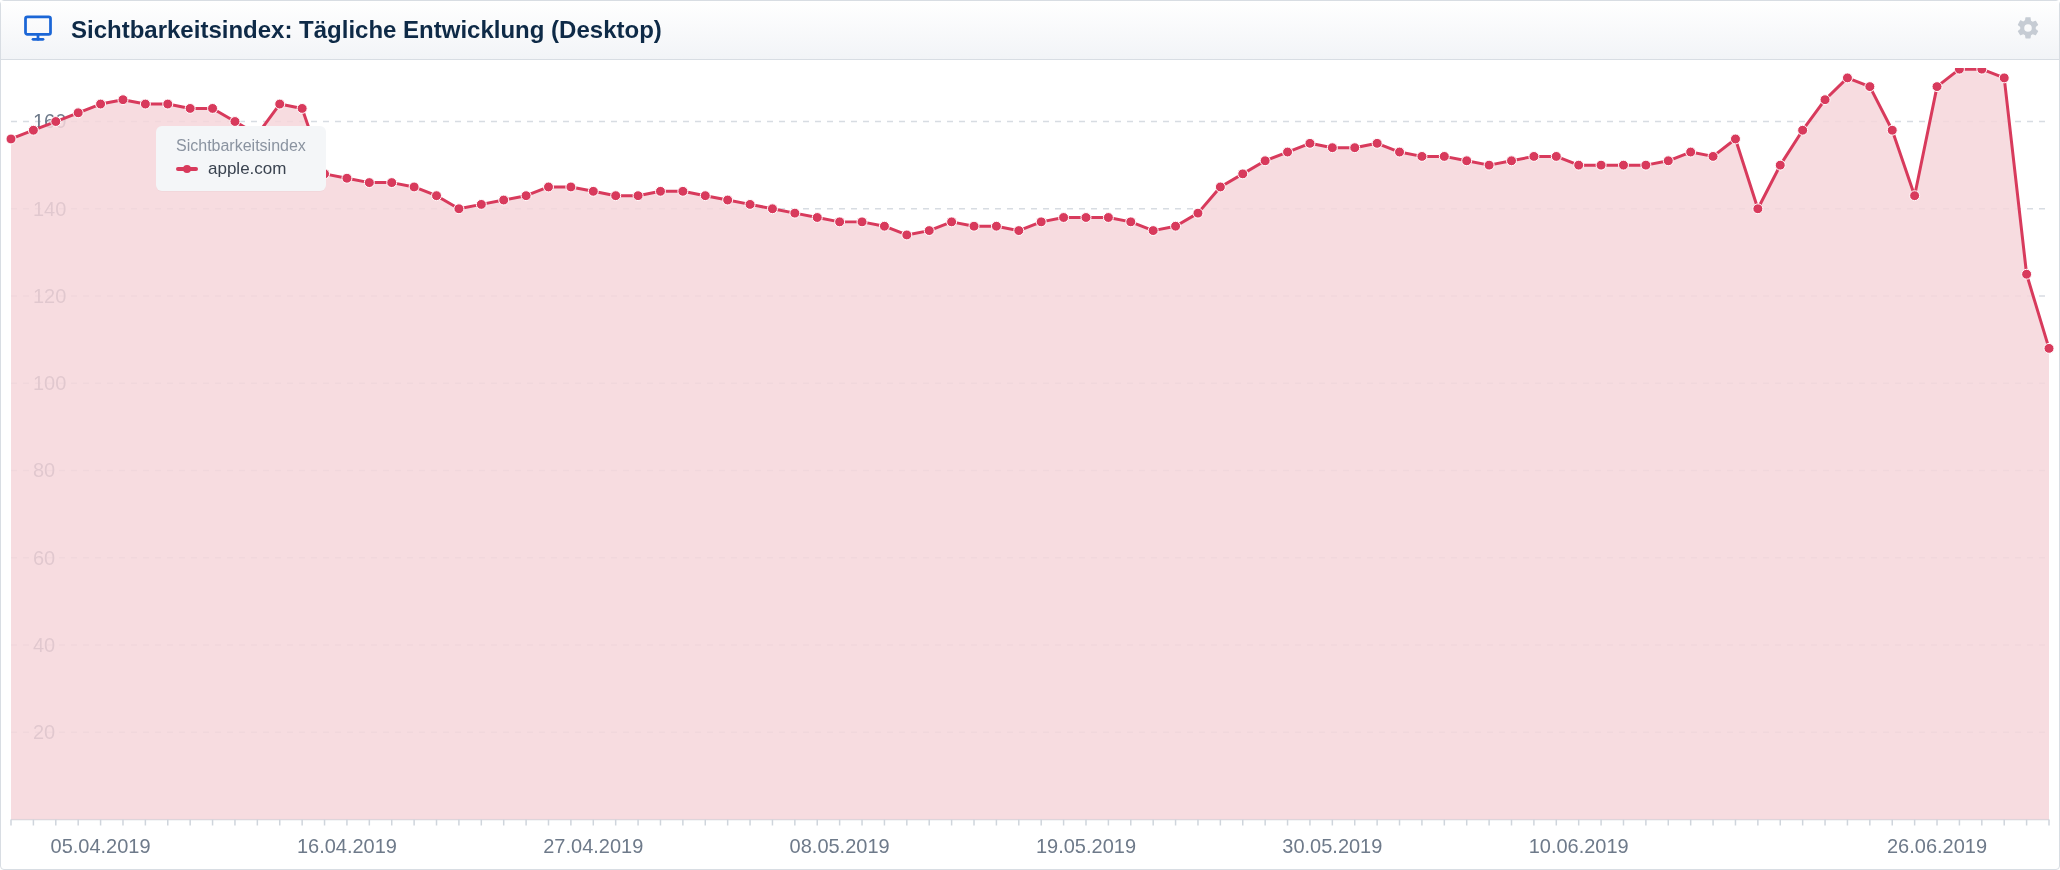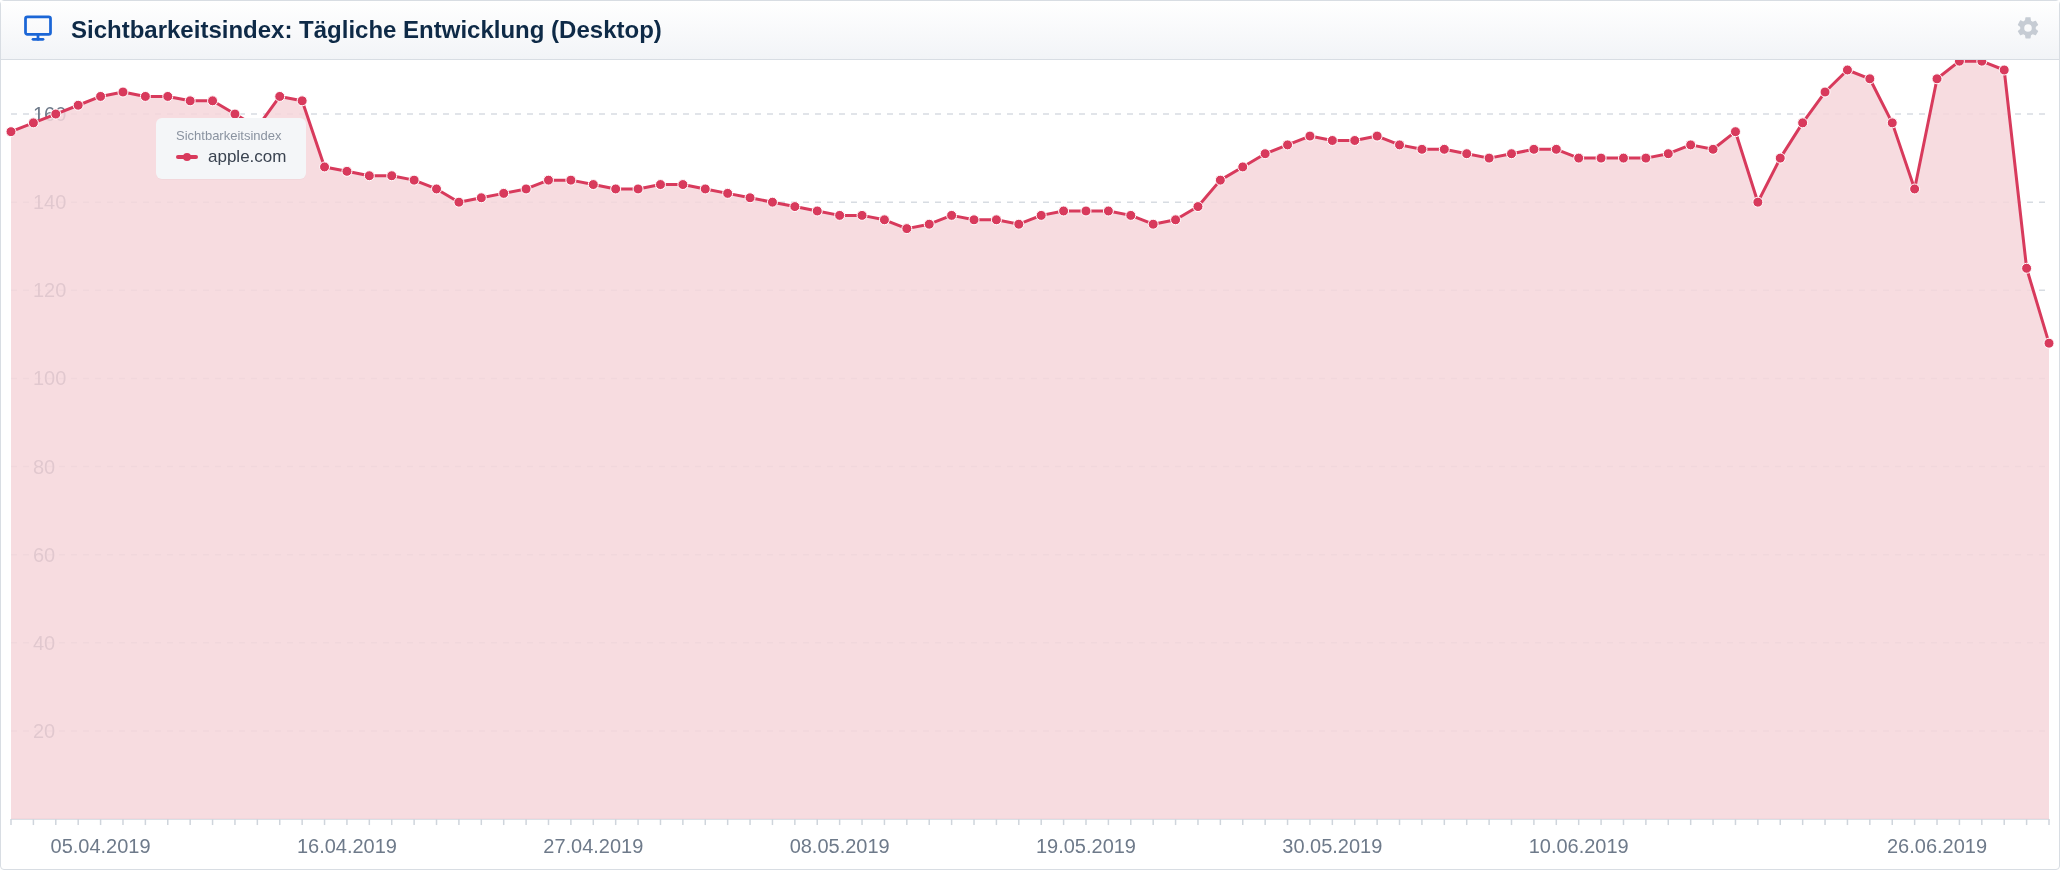--- a/index.html
+++ b/index.html
@@ -13,20 +13,21 @@
   }
   .panel {
     width: 2060px;
     height: 870px;
     box-sizing: border-box;
     border: 1px solid #d8dde3;
     border-radius: 4px;
     display: flex;
     flex-direction: column;
     background: #ffffff;
+    gap: 8px;
   }
   .panel-header {
     height: 58px;
     background: linear-gradient(#ffffff, #f2f4f7);
     border-bottom: 1px solid #d8dde3;
     display: flex;
     align-items: center;
     padding: 0 22px;
     gap: 18px;
     position: relative;
@@ -81,21 +82,21 @@
   .legend-box {
     position: absolute;
     left: 155px;
     top: 58px;
     background: #f4f6f8;
     border-radius: 6px;
     padding: 10px 20px 12px 20px;
     box-shadow: 0 1px 0 rgba(0,0,0,0.02);
   }
   .legend-title {
-    font-size: 13px;
+    font-size: 16px;
     color: #8a93a0;
     line-height: 1.3;
   }
   .legend-item {
     display: flex;
     align-items: center;
     gap: 10px;
     font-size: 17px;
     color: #3a4350;
     margin-top: 2px;

